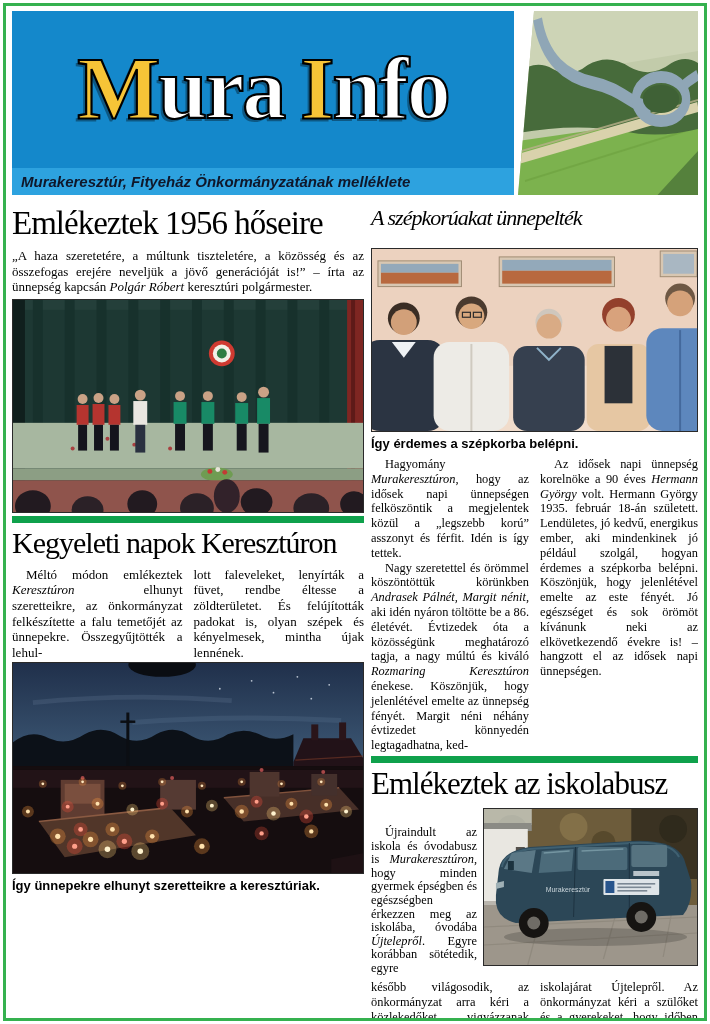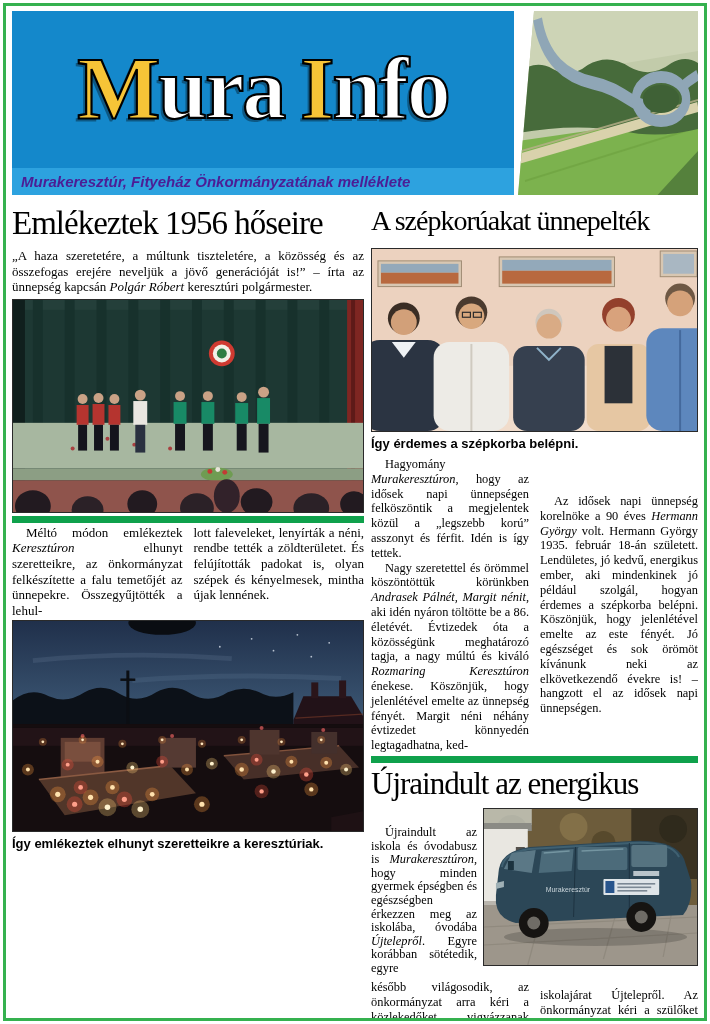--- a/index.html
+++ b/index.html
@@ -8,41 +8,41 @@
   .frame { position:absolute; inset:3px; border:3px solid #35b14f; padding:5px 6px 0 6px; overflow:hidden; background:#fff; }
 
   
   .header { display:flex; height:184px; }
   .masthead { width:502px; display:flex; flex-direction:column; }
   .banner { flex:1; background:#1488cb; display:flex; align-items:center; justify-content:center; }
   .m-title { font-weight:bold; font-size:88px; line-height:.92; letter-spacing:-2px; color:#fff;
              -webkit-text-stroke:2.2px #000; text-shadow:-3px 3px 0 rgba(0,0,0,.35); white-space:nowrap; }
   .m-title .cap { color:#f6c437; }
   .word-gap { display:inline-block; width:16px; }
-  .strip { margin-top:0; height:27px; background:#2da2df; color:#4c1d95; display:flex; align-items:center;
+  .strip { margin-top:0; height:27px; background:#2da2df; color:#0f172a; display:flex; align-items:center;
            padding-left:9px; font-family:"Liberation Sans",sans-serif; font-weight:bold; font-style:italic; font-size:15px; }
   .header-photo { flex:1; margin-left:4px; clip-path:polygon(16px 0, 100% 0, 100% 100%, 0 100%); }
   .header-photo svg { display:block; width:100%; height:100%; }
 
   
   .headline-row { display:flex; gap:7px; margin:10px 0 6px; }
   h1,h2 { font-weight:400; white-space:nowrap; letter-spacing:-1px; overflow:visible; }
   .hl-a { width:352px; font-size:33px; }
-  .hl-b { font-size:28px; }
+  .hl-b { font-size:22px;font-style:italic; }
   h2.hl-keg { font-size:30px; margin:3px 0 7px; }
   h2.hl-bus { font-size:31px; margin:3px 0 6px; }
 
   
   .main { display:flex; gap:7px; }
   .col-l { width:352px; }
   .col-r { width:327px; }
   .body2 { display:flex; gap:11px; text-align:justify; }
   .body2 > div { flex:1; }
   .col-l .body2 { font-size:13px; line-height:15.6px; }
-  .col-r .body2 { font-size:12.4px; line-height:14.8px;align-items:center; }
+  .col-r .body2 { font-size:12.4px; line-height:14.8px; }
   p { margin:0; }
   p.ind { text-indent:14px; }
   em { font-style:italic; }
 
   .photo-box { border:1px solid #2a2a2a; background:#111; }
   .photo-box svg { display:block; width:100%; height:100%; }
   .caption { font-family:"Liberation Sans",sans-serif; font-weight:bold; font-size:13px; margin:4px 0 6px; white-space:nowrap; overflow:hidden; }
   .bar { height:7px; background:#0fa14c; margin:3px 0 2px; }
 
   .stage-box { height:214px; margin-top:4px; }
@@ -172,27 +172,28 @@
           <ellipse cx="130" cy="206" rx="15" ry="14" fill="#221a20"></ellipse>
           <ellipse cx="185" cy="210" rx="17" ry="15" fill="#2b2127"></ellipse>
           <ellipse cx="215" cy="198" rx="13" ry="17" fill="#32222a"></ellipse>
           <ellipse cx="245" cy="204" rx="16" ry="14" fill="#221a20"></ellipse>
           <ellipse cx="300" cy="210" rx="18" ry="15" fill="#2b2127"></ellipse>
           <ellipse cx="343" cy="206" rx="14" ry="13" fill="#221a20"></ellipse>
         </svg>
       </div>
 
       <div class="bar"></div>
+      <h2 class="hl-keg">Kegyeleti napok Keresztúron</h2>
 
       <div class="body2">
         <div>
             <p class="ind">Méltó módon emlékeztek <em>Keresztúron</em> elhunyt szeretteikre, az önkormányzat felkészítette a falu temetőjét az ünnepekre. Összegyűjtötték a lehul-</p>
           </div>
         <div>
-            <p>lott faleveleket, lenyírták a néni, rendbe tették a zöldterületet. És felújították padokat is, olyan szépek és kényelmesek, mintha újak lennének.</p>
+            <p>lott faleveleket, lenyírták a füvet, rendbe éltesse a zöldterületet. És felújították padokat is, olyan szépek és kényelmesek, mintha újak lennének.</p>
           </div>
       </div>
 
       <div class="photo-box cem-box">
         <svg viewBox="0 0 352 212" preserveAspectRatio="none">
           <defs>
             <linearGradient id="sky2" x1="0" y1="0" x2="0" y2="1">
               <stop offset="0" stop-color="#20304b"></stop>
                 <stop offset="1" stop-color="#3e5a77"></stop>
             </linearGradient>
@@ -300,21 +301,21 @@
             <circle cx="250" cy="172" r="7" fill="#e34b38" opacity="0.3"></circle>
               <circle cx="250" cy="172" r="2.2" fill="#ff9f8a"></circle>
             <circle cx="300" cy="170" r="7" fill="#ff9a3e" opacity="0.3"></circle>
               <circle cx="300" cy="170" r="2.2" fill="#ffe2ae"></circle>
             <circle cx="15" cy="150" r="6" fill="#ff9a3e" opacity="0.3"></circle>
               <circle cx="15" cy="150" r="2" fill="#ffe2ae"></circle>
           </g>
           <path d="M320,198 L352,192 L352,212 L320,212 Z" fill="#1e1114"></path>
         </svg>
       </div>
-      <div class="caption">Így emlékeztek elhunyt szeretteikre a keresztúriak.</div>
+      <div class="caption">Így ünnepekre elhunyt szeretteikre a keresztúriak.</div>
     </div>
 
     <div class="col-r">
 
       <div class="photo-box group-box">
         <svg viewBox="0 0 327 184" preserveAspectRatio="none">
           <rect width="327" height="184" fill="#ecd2bf"></rect>
           <rect y="118" width="327" height="66" fill="#f1dccb"></rect>
 
           <g>
@@ -362,21 +363,21 @@
         <div>
           <p class="ind">Hagyomány <em>Murakeresztúron</em>, hogy az idősek napi ünnepségen felköszöntik a megjelentek közül a „legszebb korú” asszonyt és férfit. Idén is így tettek.</p>
           <p class="ind">Nagy szeretettel és örömmel köszöntöttük körünkben <em>Andrasek Pálnét, Margit nénit</em>, aki idén nyáron töltötte be a 86. életévét. Évtizedek óta a közösségünk meghatározó tagja, a nagy múltú és kiváló <em>Rozmaring Keresztúron</em> énekese. Köszönjük, hogy jelenlétével emelte az ünnepség fényét. Margit néni néhány évtizedet könnyedén legtagadhatna, ked-</p>
         </div>
         <div>
           <p class="ind">Az idősek napi ünnepség korelnöke a 90 éves <em>Hermann György</em> volt. Hermann György 1935. február 18-án született. Lendületes, jó kedvű, energikus ember, aki mindenkinek jó például szolgál, hogyan érdemes a szépkorba belépni. Köszönjük, hogy jelenlétével emelte az este fényét. Jó egészséget és sok örömöt kívánunk neki az elkövetkezendő évekre is! – hangzott el az idősek napi ünnepségen.</p>
         </div>
       </div>
 
       <div class="bar"></div>
-      <h2 class="hl-bus">Újraindult az energikus</h2>
+      <h2 class="hl-bus">Emlékeztek az iskolabusz</h2>
 
       <div class="bus-row">
         <div class="bus-intro">
           <p class="ind">Újraindult az iskola és óvodabusz is <em>Murakeresztúron</em>, hogy minden gyermek épségben és egészségben érkezzen meg az iskolába, óvodába <em>Újtelepről</em>. Egyre korábban sötétedik, egyre</p>
         </div>
         <div class="bus-photo-box">
           <svg viewBox="0 0 214 156" preserveAspectRatio="none">
             <rect width="214" height="98" fill="#6d5c3b"></rect>
             <rect x="148" width="66" height="70" fill="#3a3222"></rect>
             <circle cx="28" cy="22" r="16" fill="#4a3c22"></circle>

